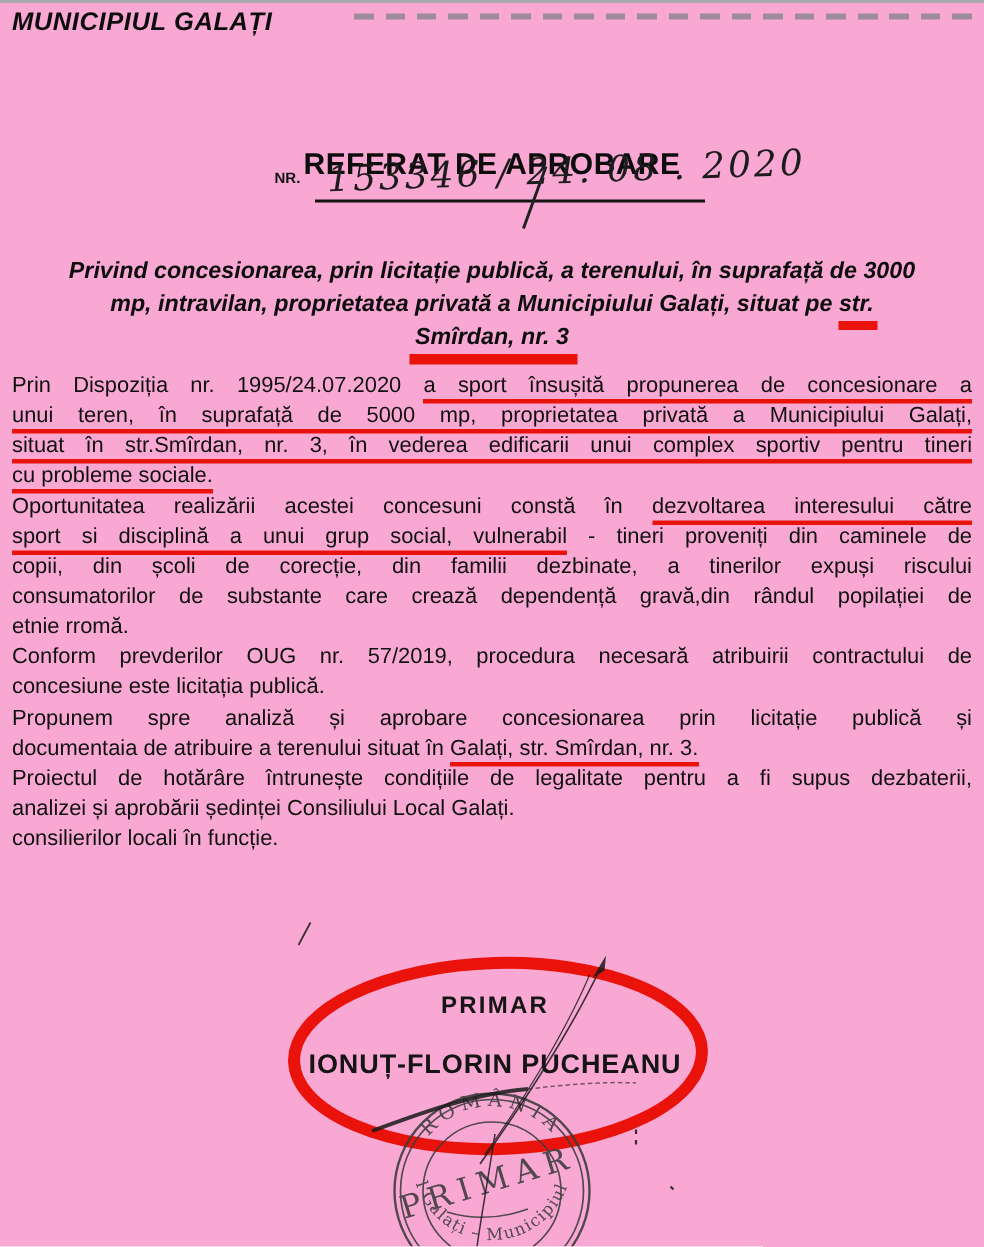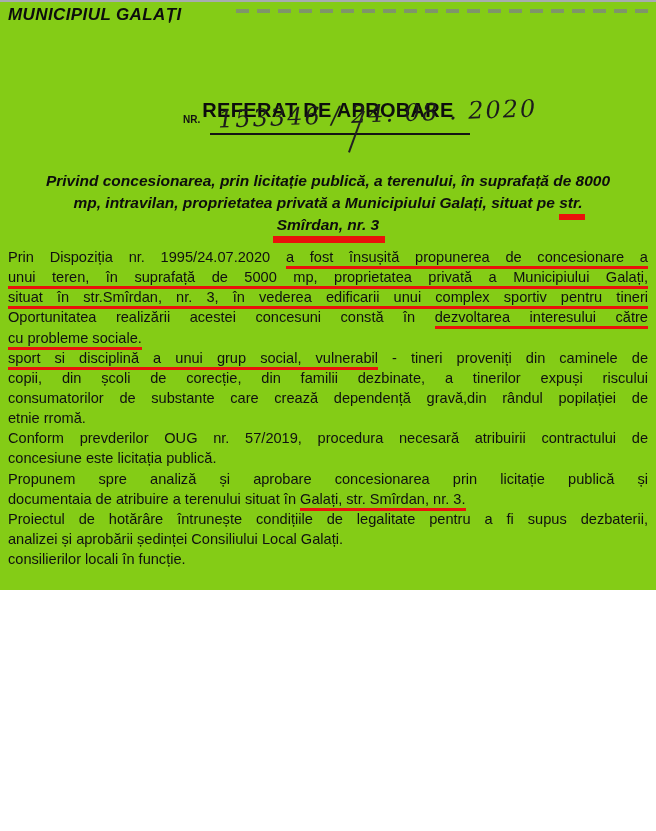--- a/index.html
+++ b/index.html
@@ -1,18 +1,18 @@
 <!DOCTYPE html>
 <html style="--red: #ea130b; --ink: #111111;"><head>
 <meta charset="utf-8">
 <style>
   html,body{margin:0;padding:0;background:#ffffff;}
   .page{
-    position:relative; width:656px; height:590px; overflow:hidden;
-    background:#84cc16; color:var(--ink,#111);
+    position:relative; width:656px; height:831px; overflow:hidden;
+    background:#f9a8d4; color:var(--ink,#111);
     font-family:"Liberation Sans", sans-serif;
   }
   
   .scan-top{position:absolute;left:0;top:0;width:656px;height:2px;background:#a8acaf;}
   .scan-dashes{position:absolute;left:236px;top:9px;width:420px;height:4px;opacity:.75;
     background:repeating-linear-gradient(90deg,#7e8285 0 13px,transparent 13px 21px);}
   
   .hdr{position:absolute;left:8px;top:4px;font-weight:bold;font-style:italic;
     font-size:17px;line-height:21px;letter-spacing:.4px;color:#0d0d0d;}
   
@@ -60,31 +60,31 @@
     <div>MUNICIPIUL GALAȚI</div>
   </div>
 
   <div class="title">REFERAT DE APROBARE</div>
   <div class="nr-label">NR.</div>
   <div class="nr-line"></div>
   <div class="nr-hand">153346 / 24. 08 . 2020</div>
   <div class="nr-slash"></div>
 
   <div class="subtitle" id="subtitle">
-      <div class="sub-line"><span>Privind concesionarea, prin licitație publică, a terenului, în suprafață de 8000</span></div>
+      <div class="sub-line"><span>Privind concesionarea, prin licitație publică, a terenului, în suprafață de 3000</span></div>
       <div class="sub-line"><span>mp, intravilan, proprietatea privată a Municipiului Galați, situat pe </span><span class="bu rm rm-s">str.</span></div>
       <div class="sub-line"><span class="bu rm">Smîrdan, nr. 3</span></div>
     </div>
 
   <div class="body-text" id="body-text">
-      <div class="bline"><span>Prin Dispoziția nr. 1995/24.07.2020 </span><span class="ru">a fost însușită propunerea de concesionare a</span></div>
+      <div class="bline"><span>Prin Dispoziția nr. 1995/24.07.2020 </span><span class="ru">a sport însușită propunerea de concesionare a</span></div>
       <div class="bline"><span class="ru">unui teren, în suprafață de 5000 mp, proprietatea privată a Municipiului Galați,</span></div>
       <div class="bline"><span class="ru">situat în str.Smîrdan, nr. 3, în vederea edificarii unui complex sportiv pentru tineri</span></div>
+      <div class="bline last"><span class="ru">cu probleme sociale.</span></div>
       <div class="bline"><span>Oportunitatea realizării acestei concesuni constă în </span><span class="ru">dezvoltarea interesului către</span></div>
-      <div class="bline last"><span class="ru">cu probleme sociale.</span></div>
       <div class="bline"><span class="ru">sport si disciplină a unui grup social, vulnerabil</span><span> - tineri proveniți din caminele de</span></div>
       <div class="bline"><span>copii, din școli de corecție, din familii dezbinate, a tinerilor expuși riscului</span></div>
       <div class="bline"><span>consumatorilor de substante care crează dependență gravă,din rândul popilației de</span></div>
       <div class="bline last"><span>etnie rromă.</span></div>
       <div class="bline"><span>Conform prevderilor OUG nr. 57/2019, procedura necesară atribuirii contractului de</span></div>
       <div class="bline last"><span>concesiune este licitația publică.</span></div>
       <div class="bline"><span>Propunem spre analiză și aprobare concesionarea prin licitație publică și</span></div>
       <div class="bline last"><span>documentaia de atribuire a terenului situat în </span><span class="ru">Galați, str. Smîrdan, nr. 3.</span></div>
       <div class="bline"><span>Proiectul de hotărâre întrunește condițiile de legalitate pentru a fi supus dezbaterii,</span></div>
       <div class="bline last"><span>analizei și aprobării ședinței Consiliului Local Galați.</span></div>

